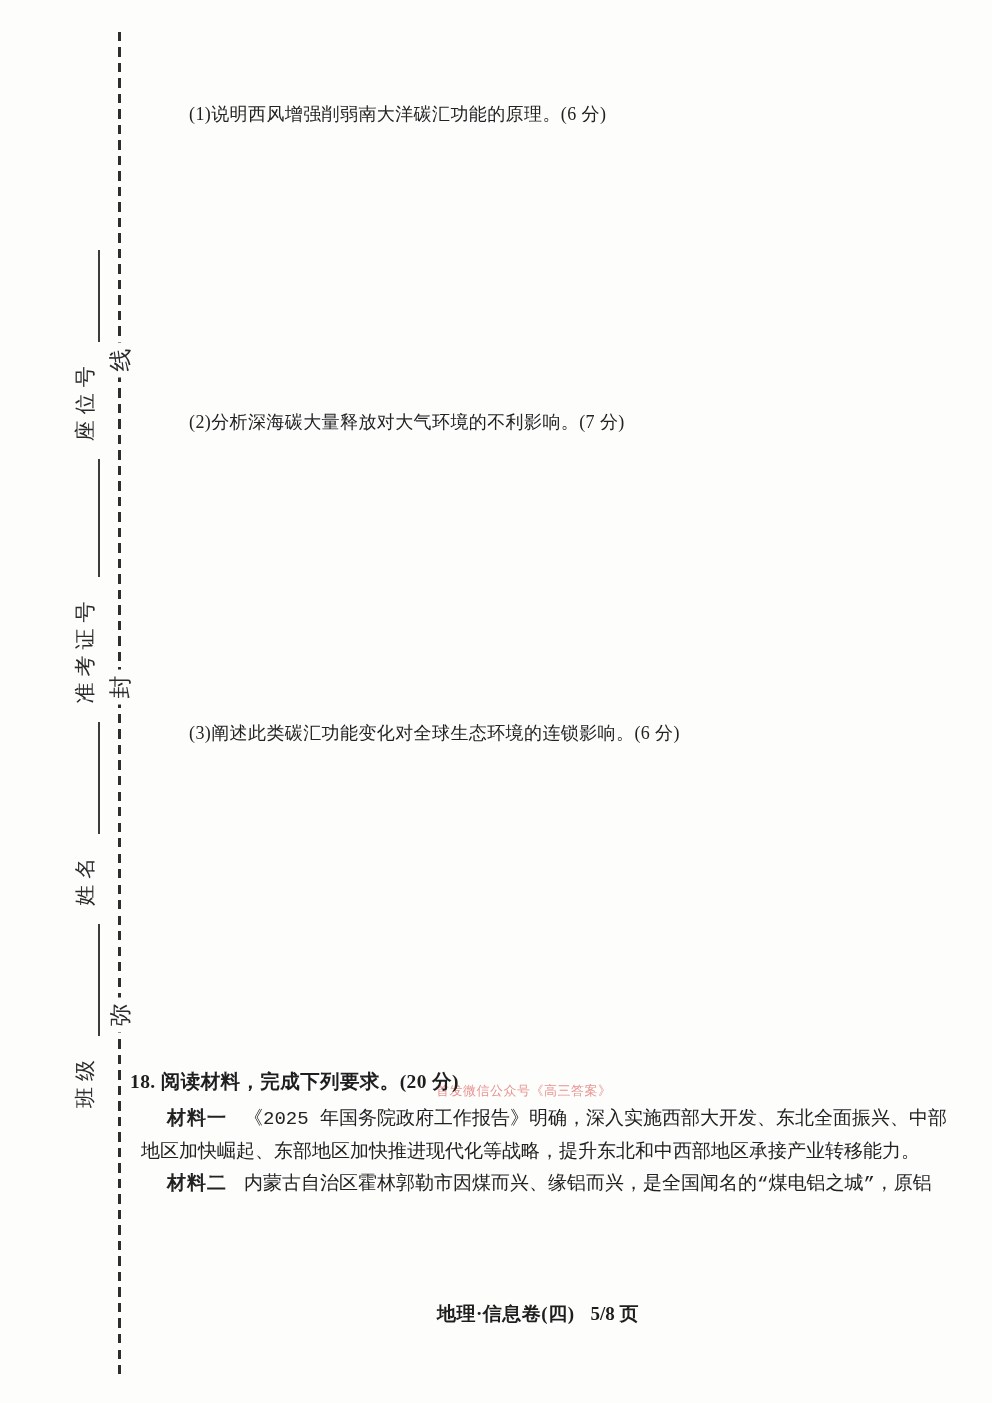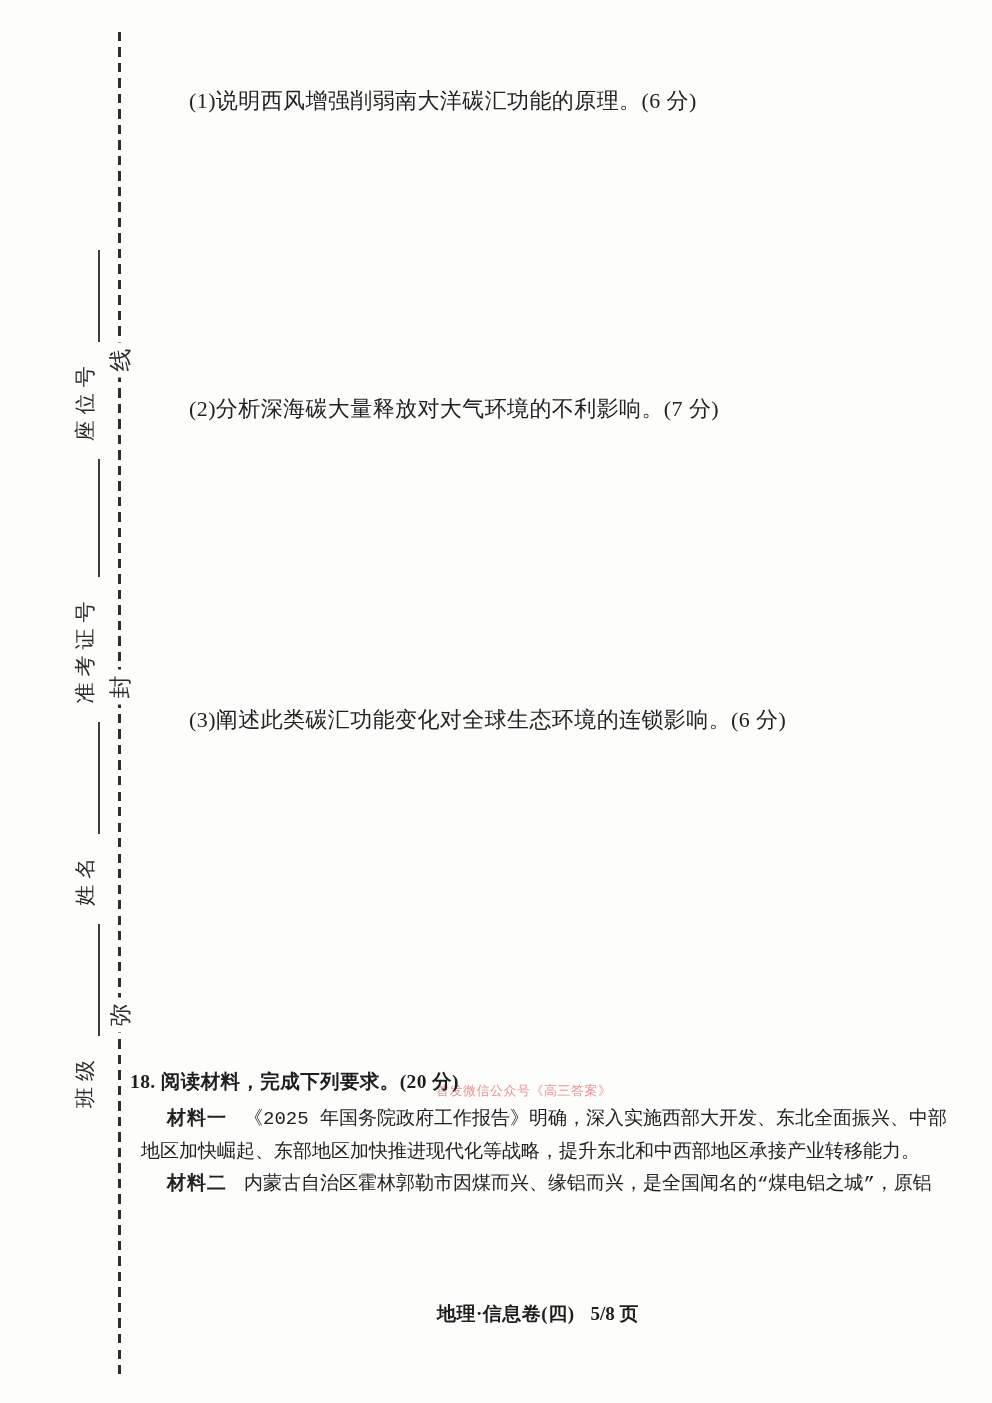--- a/index.html
+++ b/index.html
@@ -51,24 +51,25 @@
   .sf-label { letter-spacing: 6px; padding-bottom: 1px; white-space: nowrap; }
   .sf-blank { border-bottom: 2px solid #3c3c3c; height: 24px; }
   .sf-blank.b1 { width: 112px; }
   .sf-blank.b2 { width: 112px; }
   .sf-blank.b3 { width: 118px; }
   .sf-blank.b4 { width: 92px; }
 
   
   .q {
     position: absolute;
-    font-size: 22px;
+    font-size: 18px;
     letter-spacing: 0.4px;
     white-space: nowrap;
     color: #222;
+    margin-top: 16px;
   }
   .q.q1 { left: 189px; top: 86px; }
   .q.q2 { left: 189px; top: 394px; }
   .q.q3 { left: 189px; top: 705px; }
 
   .q18-heading {
     position: absolute;
     left: 130px; top: 1068px;
     font-size: 19.5px;
     font-weight: 600;

